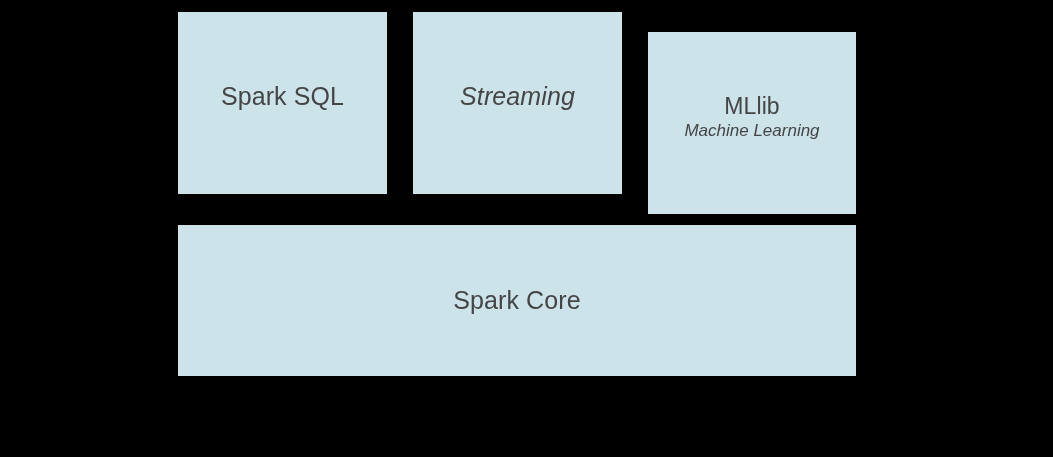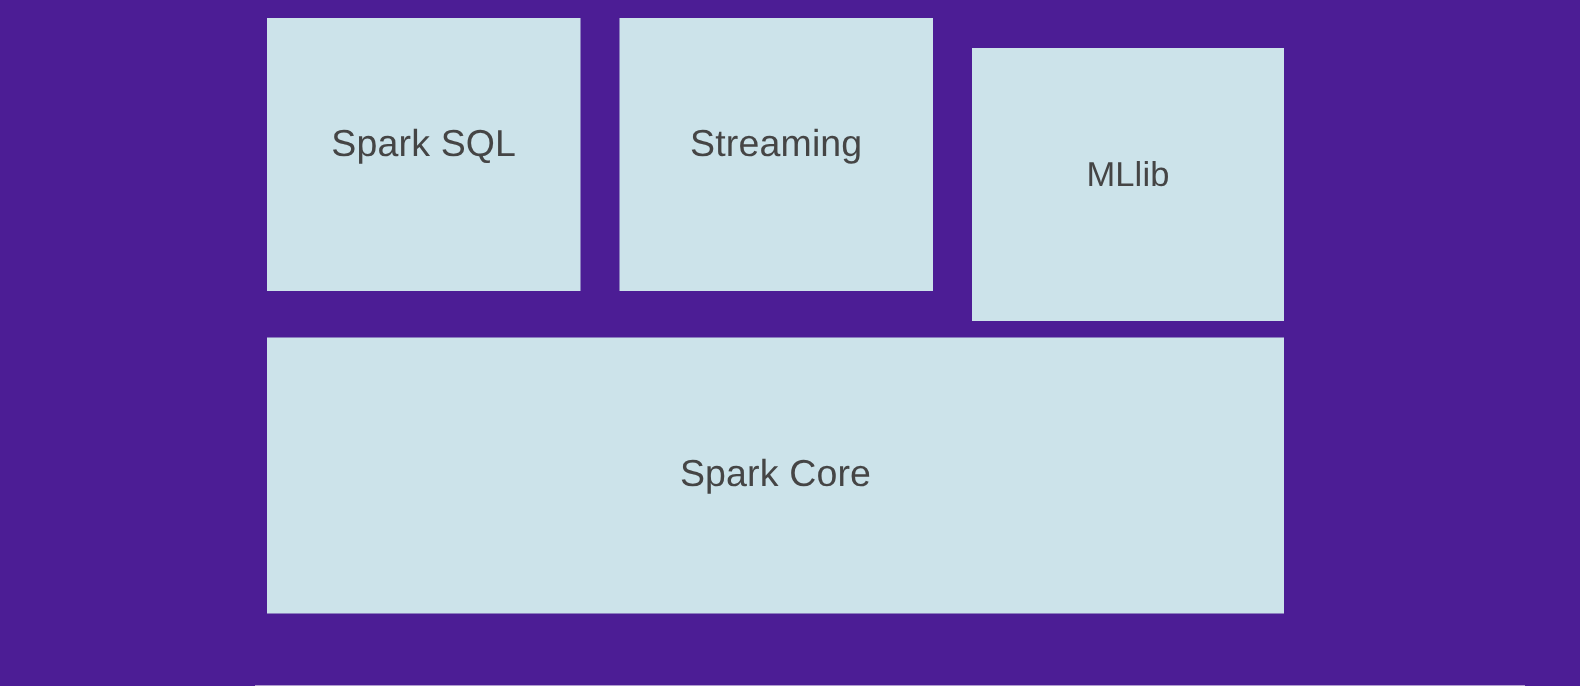--- a/index.html
+++ b/index.html
@@ -12,21 +12,21 @@
     width: 1053px;
     height: 457px;
     font-family: "Liberation Sans", sans-serif;
     overflow: hidden;
   }
 
   #diagram-canvas {
     position: relative;
     width: 1053px;
     height: 457px;
-    background: #4c1d95;
+    background: #000000;
   }
 
   .node-box {
     position: absolute;
     background: #cce3ea;
     display: flex;
     flex-direction: column;
     align-items: center;
     justify-content: center;
     box-sizing: border-box;
@@ -40,33 +40,34 @@
     top: 12px;
     height: 182px;
   }
   #box-spark-sql {
     left: 178px;
     width: 209px;
   }
   #box-streaming {
     left: 413px;
     width: 209px;
+    font-style: italic;
   }
   #box-mllib {
     left: 648px;
     width: 208px;
     margin-top: 20px;
   }
 
   
   #box-spark-core {
     left: 178px;
     top: 225px;
     width: 678px;
-    height: 184px;
+    height: 151px;
   }
 
   
   .node-title {
     font-size: 25px;
     font-weight: 400;
     letter-spacing: 0.1px;
     white-space: nowrap;
   }
   .node-title.two-line {
@@ -113,20 +114,21 @@
 
   <div class="node-box layer-top" id="box-streaming">
     <div class="node-inner">
       <span class="node-title title-line">Streaming</span>
     </div>
   </div>
 
   <div class="node-box layer-top" id="box-mllib">
     <div class="node-inner">
       <span class="node-title title-line">MLlib</span>
+      <span class="node-subtitle">Machine Learning</span>
     </div>
   </div>
 
   <div class="node-box" id="box-spark-core">
     <div class="node-inner">
       <span class="node-title title-line">Spark Core</span>
     </div>
   </div>
 
 </div>

